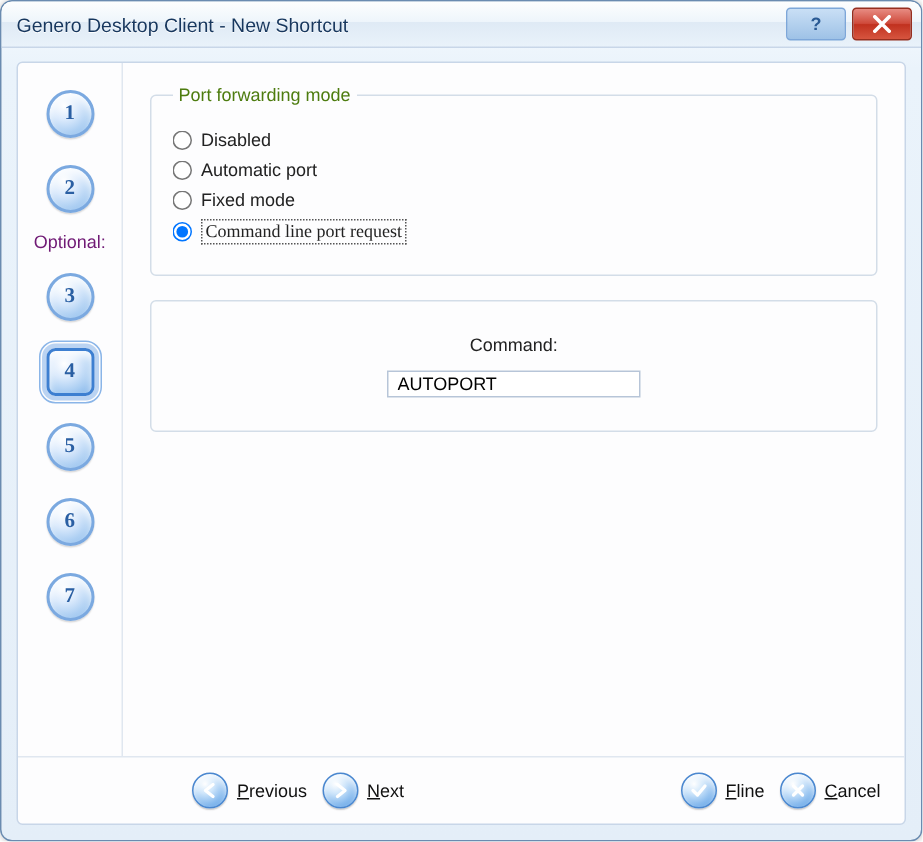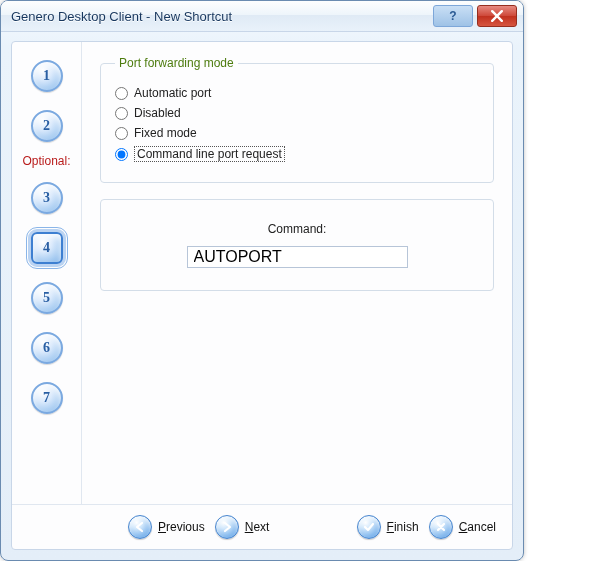--- a/index.html
+++ b/index.html
@@ -1,39 +1,39 @@
 <!DOCTYPE html>
 <html><head>
 <meta charset="utf-8">
 <style>
   html,body{margin:0;padding:0;font-family:"Segoe UI",Tahoma,sans-serif;font-size:12px;background:#fff;}
-  .window{width:524px;height:561px;box-sizing:border-box;background:linear-gradient(to bottom,#f7fbff 0%,#eaf3fb 8%,#e4eef8 100%);border:1px solid #6a8bb0;border-radius:8px;position:relative;box-shadow:0 0 4px rgba(0,0,0,.25);overflow:hidden;}
+  .window{width:615px;height:561px;box-sizing:border-box;background:linear-gradient(to bottom,#f7fbff 0%,#eaf3fb 8%,#e4eef8 100%);border:1px solid #6a8bb0;border-radius:8px;position:relative;box-shadow:0 0 4px rgba(0,0,0,.25);overflow:hidden;}
   .titlebar{height:30px;background:linear-gradient(to bottom,#fdfefe 0%,#eef5fb 45%,#dfeaf5 46%,#e9f2fa 100%);border-bottom:1px solid #c8d6e8;display:flex;align-items:center;padding:0 6px 0 10px;}
   .titlebar .title{color:#17375e;font-size:13px;flex:1;text-shadow:0 1px 0 #fff;}
   .tbbtn{width:38px;height:20px;margin-left:4px;border-radius:3px;display:flex;align-items:center;justify-content:center;font-weight:bold;color:#fff;cursor:default;}
   .tbbtn.help{background:linear-gradient(to bottom,#c9dff5,#9ec2e6);border:1px solid #7da7d9;color:#2a5a94;}
   .tbbtn.close{background:linear-gradient(to bottom,#e78b82,#cf4a3b 48%,#c1311f 52%,#d6553f);border:1px solid #962e1f;}
   .tbbtn.close svg{width:12px;height:12px;}
   .body{position:absolute;top:30px;left:0;right:0;bottom:0;padding:10px;box-sizing:border-box;}
   .frame{width:100%;height:100%;box-sizing:border-box;border:1px solid #c8d6e8;border-radius:4px;background:#fdfdfe;display:flex;flex-direction:column;}
   .upper{flex:1;display:flex;overflow:hidden;}
   .steps{width:70px;border-right:1px solid #e0e7f0;box-sizing:border-box;padding-top:18px;display:flex;flex-direction:column;align-items:center;gap:18px;}
   .step{width:28px;height:28px;border-radius:50%;border:2px solid #7ba9e0;background:radial-gradient(circle at 35% 30%,#ffffff 0%,#dbeafc 35%,#a9cdf2 70%,#7bb0e8 100%);display:flex;align-items:center;justify-content:center;color:#2a5fa3;font-weight:bold;font-size:14px;font-family:Georgia,serif;box-shadow:inset 0 4px 6px rgba(255,255,255,.9),0 1px 1px rgba(0,0,0,.15);cursor:default;}
   .step.current{border:2px solid #3d7fd1;box-shadow:0 0 0 3px rgba(120,170,230,.5),inset 0 4px 6px rgba(255,255,255,.9);outline:1px solid #8ab5e8;outline-offset:4px;border-radius:6px;}
-  .step-label{color:#b91c1c;font-size:12px;margin-top:-6px;margin-bottom:-4px;}
+  .step-label{color:#701a75;font-size:12px;margin-top:-6px;margin-bottom:-4px;}
   .content{flex:1;padding:14px 18px 8px 18px;box-sizing:border-box;overflow:auto;}
   fieldset.grp{border:1px solid #d3dde8;border-radius:4px;padding:10px 14px 14px 14px;margin:0 0 16px 0;}
   fieldset.grp legend{padding:0 4px;color:#4d7c0f;}
   .radio-row{display:flex;align-items:center;gap:6px;margin:6px 0;color:#222;}
   .radio-row input{margin:0;}
-  .radio-row.selected label{border:1px dotted #555;padding:0 2px;}
+  .radio-row.selected label{border:1px dotted #555;padding:0 2px;font-family:Liberation Serif, serif;}
   .cmdbox{border:1px solid #d3dde8;border-radius:4px;padding:22px 16px;}
   .cmdrow{display:flex;align-items:center;gap:10px;flex-direction:column;}
   .cmdrow label{color:#222;}
-  .cmdrow input{flex:1;height:20px;border:1px solid #b7c5d8;padding:1px 6px;font-family:inherit;font-size:16px;background:#fff;}
+  .cmdrow input{flex:1;height:20px;border:1px solid #b7c5d8;padding:1px 6px;font-family:inherit;font-size:12px;background:#fff;}
   .footer{height:44px;border-top:1px solid #e0e7f0;display:flex;align-items:center;padding:0 16px;gap:10px;}
   .footer .spacer{flex:1;}
   .navbtn{display:flex;align-items:center;gap:6px;color:#111;cursor:default;}
   .navbtn .ico{width:22px;height:22px;border-radius:50%;background:radial-gradient(circle at 35% 30%,#ffffff 0%,#cfe6fb 30%,#7db4ec 70%,#4f93dd 100%);border:1px solid #4a87cf;display:flex;align-items:center;justify-content:center;color:#fff;box-shadow:inset 0 3px 5px rgba(255,255,255,.85),0 1px 1px rgba(0,0,0,.2);}
   .navbtn .ico svg{width:12px;height:12px;display:block;}
   .navbtn .lbl span.ul{text-decoration:underline;}
 </style>
 </head>
 <body>
 
@@ -62,25 +62,25 @@
           <div class="step">6</div>
           <div class="step">7</div>
         </div>
 
         <div class="content">
           <fieldset class="grp">
             <legend>Port forwarding mode</legend>
 
             <div class="radio-row">
               <input type="radio" name="pfm" style="">
-              <label>Automatic port</label>
+              <label>Disabled</label>
             </div>
             <div class="radio-row">
               <input type="radio" name="pfm" style="">
-              <label>Disabled</label>
+              <label>Automatic port</label>
             </div>
             <div class="radio-row">
               <input type="radio" name="pfm" style="">
               <label>Fixed mode</label>
             </div>
             <div class="radio-row selected">
               <input type="radio" name="pfm" checked="" style="">
               <label>Command line port request</label>
             </div>
           </fieldset>
@@ -113,21 +113,21 @@
           </span>
           <span class="lbl"><span class="ul">N</span><span>ext</span></span>
         </div>
         <div class="spacer"></div>
         <div class="navbtn">
           <span class="ico">
             <svg viewBox="0 0 12 12">
                 <path d="M2 6 L5 9 L10 3" fill="none" stroke="#fff" stroke-width="2.2" stroke-linecap="round" stroke-linejoin="round"></path>
               </svg>
           </span>
-          <span class="lbl"><span class="ul">F</span><span>inish</span></span>
+          <span class="lbl"><span class="ul">F</span><span>line</span></span>
         </div>
         <div class="navbtn">
           <span class="ico">
             <svg viewBox="0 0 12 12">
                 <path d="M3 3 L9 9 M9 3 L3 9" stroke="#fff" stroke-width="2.2" stroke-linecap="round"></path>
               </svg>
           </span>
           <span class="lbl"><span class="ul">C</span><span>ancel</span></span>
         </div>
       </div>

